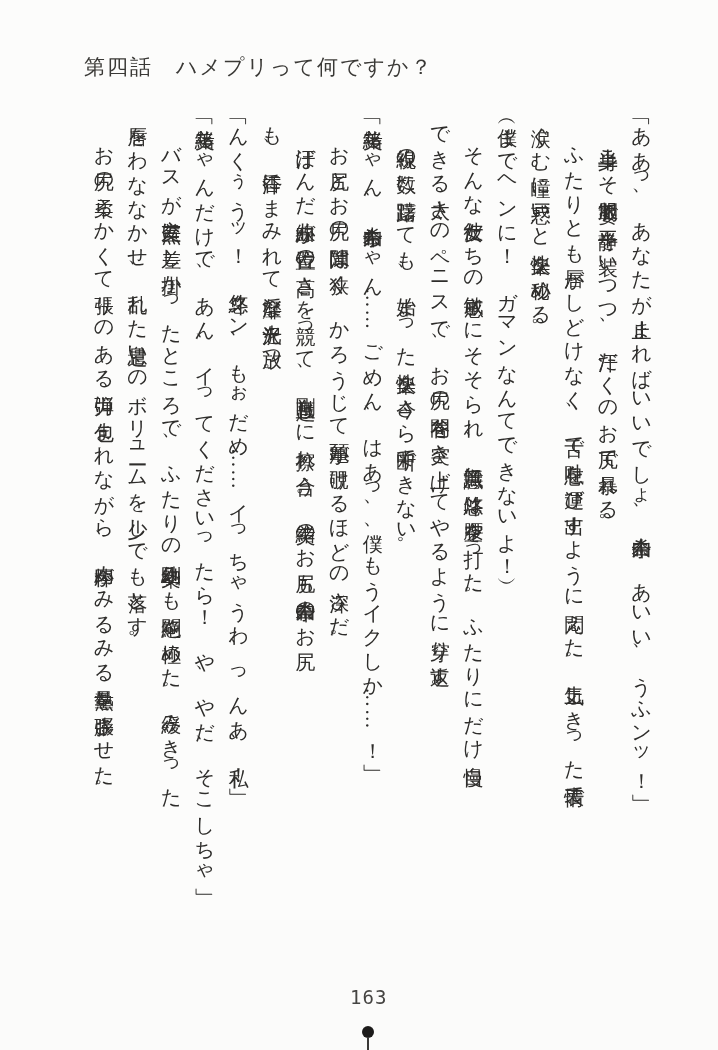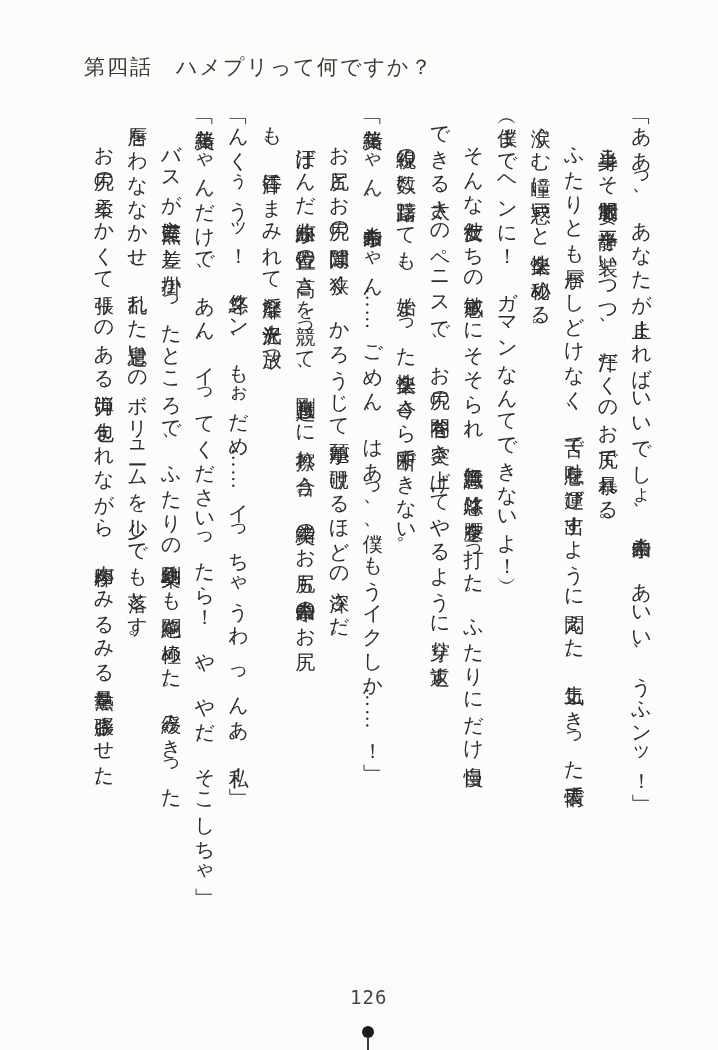--- a/index.html
+++ b/index.html
@@ -104,20 +104,20 @@
       <p class="tline indent">お尻とお尻の隙間は狭く、かろうじて亀頭が覗けるほどの深さだ。</p>
       <p class="tline indent">汗ばんだ曲線が位置の高さを競って、剛直越しに擦れ合う。美緒のお尻も由希奈のお尻</p>
       <p class="tline">も、香汗にまみれて淫靡な光沢を放つ。</p>
       <p class="tline">「んくぅうッ！　悠斗クン、もぉだめ……イっちゃうわ、っんあ、私！」</p>
       <p class="tline">「美緒ちゃんだけで、あん、イってくださいったら！　や、やだ、そこしちゃ」</p>
       <p class="tline indent">バスが交差点に差し掛かったところで、ふたりの幼馴染みも悶絶を極めた。緩みきった</p>
       <p class="tline">唇をわななかせ、乱れた息遣いのボリュームを少しでも落とす。</p>
       <p class="tline indent">お尻の柔らかくて張りのある弾力に包まれながら、肉棒がみるみる熱量を膨張させた。</p>
     </div>
 
-  <div class="folio">126</div>
+  <div class="folio">163</div>
 
   <div class="cursor-marker">
     <div class="dot"></div>
     <div class="stem"></div>
   </div>
 
 </div>
 
 </body></html>

